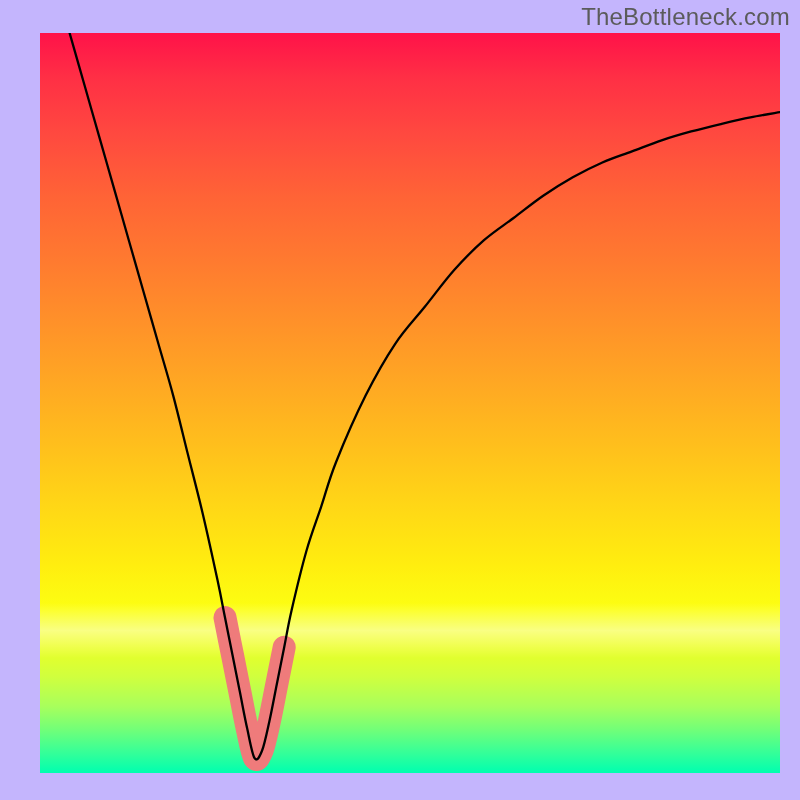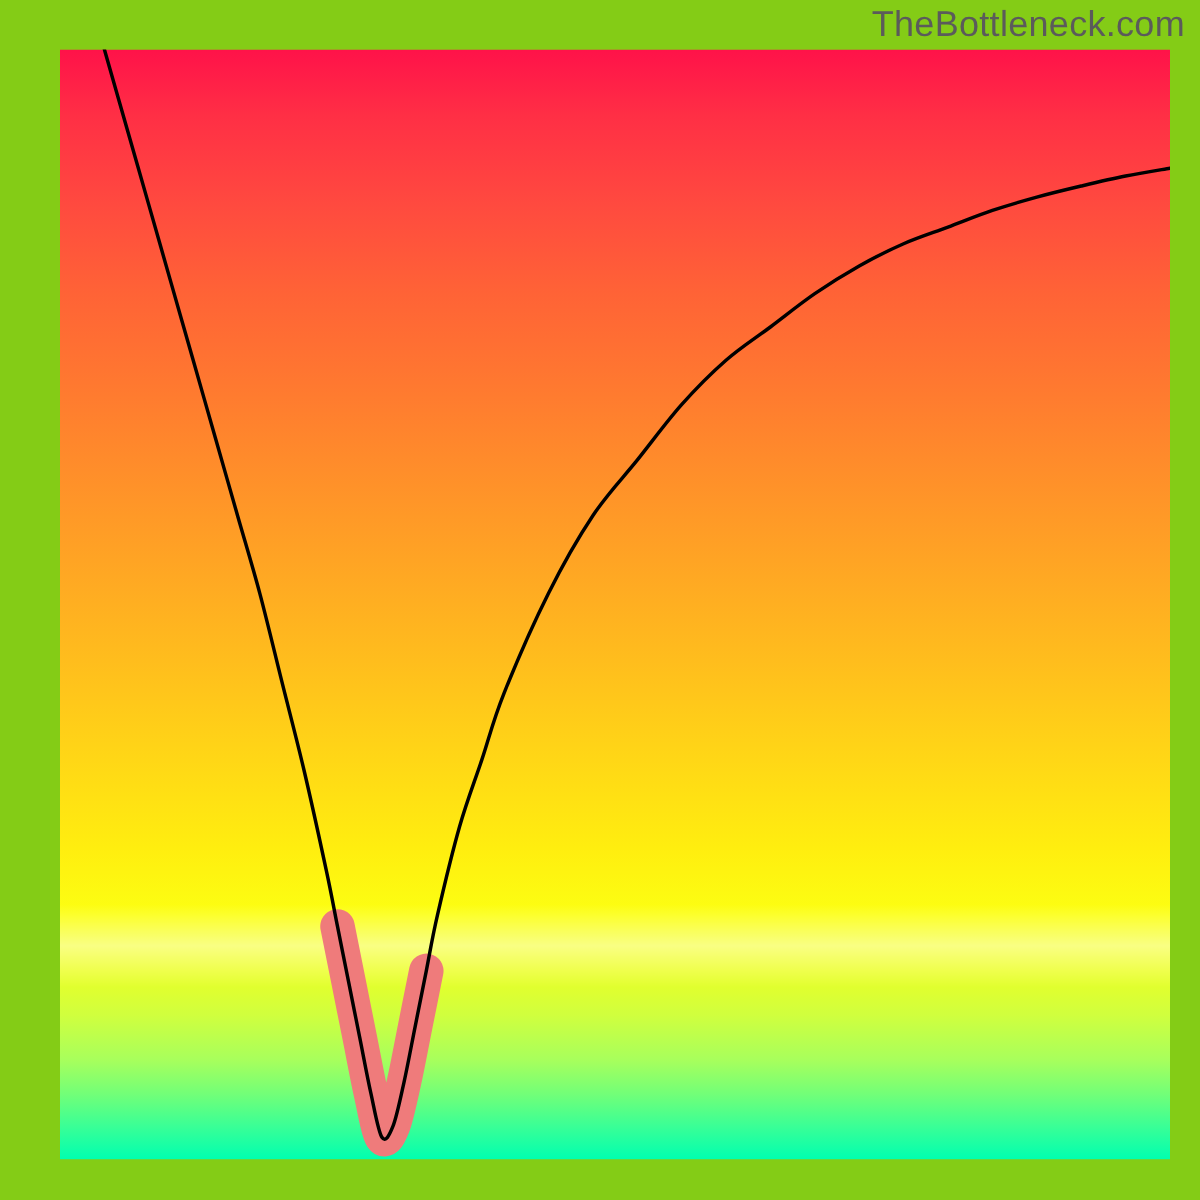--- a/index.html
+++ b/index.html
@@ -9,21 +9,21 @@
     height: 800px;
     background: #000;
     font-family: Arial, Helvetica, sans-serif;
   }
   .frame {
     position: absolute;
     left: 0;
     top: 0;
     width: 800px;
     height: 800px;
-    background: #84cc16;
+    background: #c4b5fd;
   }
   .watermark {
     position: absolute;
     right: 10px;
     top: 3px;
     color: #5b5b5b;
     font-size: 24px;
     font-weight: 500;
     letter-spacing: 0.2px;
   }

